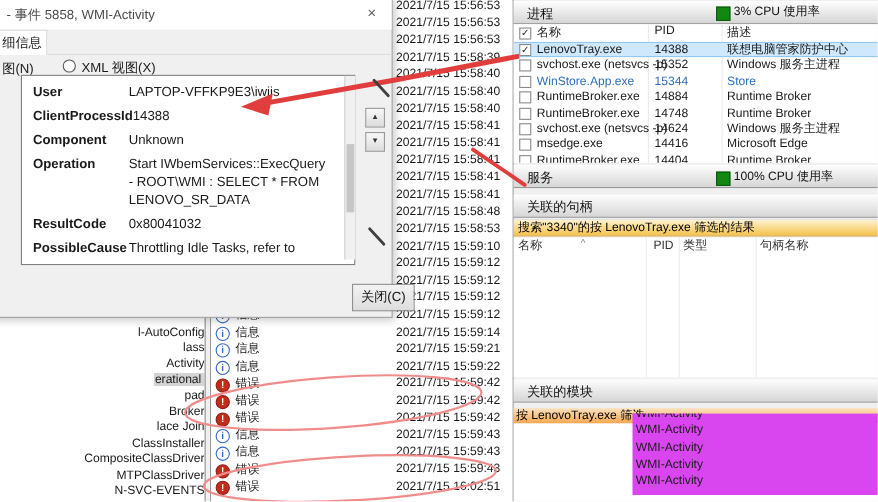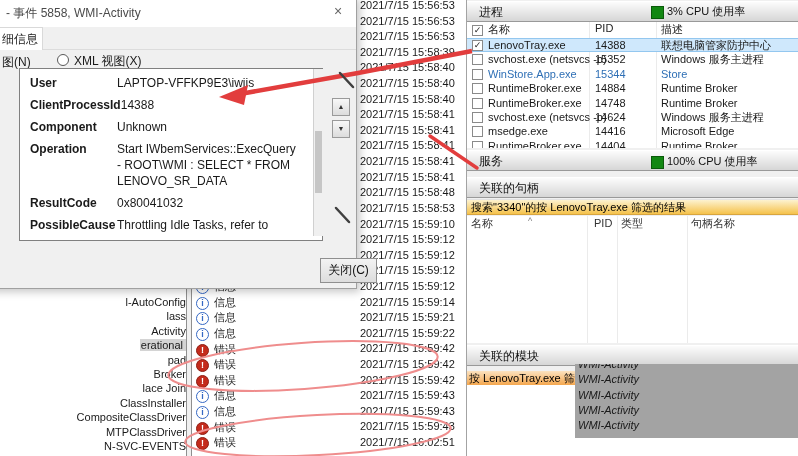--- a/index.html
+++ b/index.html
@@ -24,22 +24,22 @@
   .lvl-icon{position:absolute;left:4px;top:2px;width:11px;height:11px;border-radius:50%;
             font-size:9px;font-weight:bold;text-align:center;line-height:11px;}
   .lvl-row.info .lvl-icon{background:#fff;border:1px solid #3568c4;color:#3568c4;}
   .lvl-row.info .lvl-icon::after{content:"i";}
   .lvl-row.error .lvl-icon{background:#c42b1c;border:1px solid #8f1f14;color:#fff;}
   .lvl-row.error .lvl-icon::after{content:"!";}
   #time-col{position:absolute;left:164px;top:-2px;width:110px;}
   .time-row{height:15.62px;line-height:15.62px;font-size:11px;padding-left:4px;white-space:nowrap;}
 
   
-  #source-box{position:absolute;left:575px;top:364px;width:223px;height:74px;background:#a3a3a3;
-              overflow:hidden;z-index:15;font-style:italic;}
+  #source-box{position:absolute;left:575px;top:376px;width:223px;height:74px;background:#d946ef;
+              overflow:hidden;z-index:15;}
   #source-box .src-inner{margin-top:-7px;}
   .src-row{height:15.3px;line-height:15.3px;font-size:11px;padding-left:3px;}
 
   
   #rpanel{position:absolute;left:466px;top:0;width:332px;height:456px;background:#f0f0f0;
           border-left:1px solid #a3a3a3;box-sizing:border-box;z-index:10;}
   .sec-hdr{position:absolute;left:0;right:0;height:21px;
            background:linear-gradient(#fcfcfc,#d6d6d6);
            border-top:1px solid #fff;border-bottom:1px solid #999;
            font-size:12px;line-height:20px;padding-left:12px;box-sizing:border-box;color:#111;}

